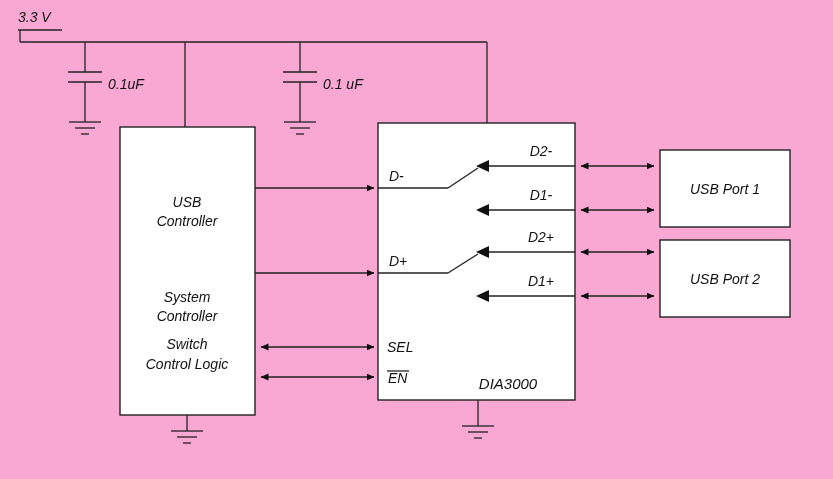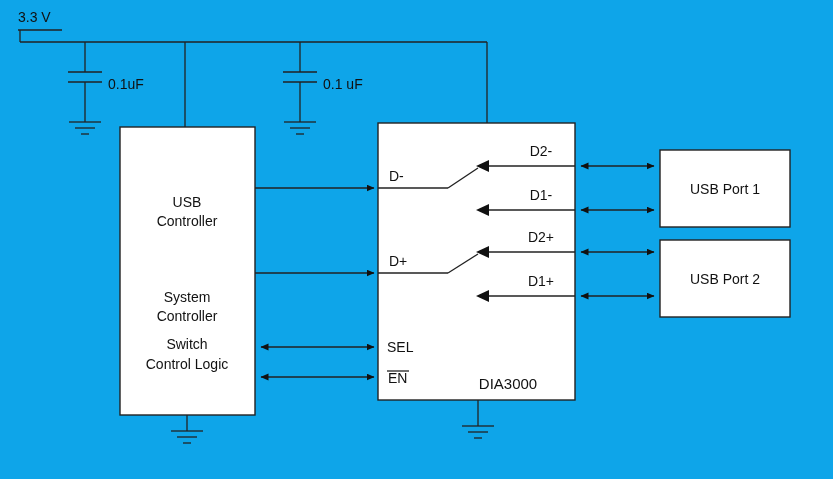--- a/index.html
+++ b/index.html
@@ -1,21 +1,22 @@
 <!DOCTYPE html>
 <html><head>
 <meta charset="utf-8">
 <style>
   html,body{margin:0;padding:0;background:#ffffff;}
   .canvas{
     position:relative;
     width:833px;height:479px;
-    background:#0ea5e9;
+    background:#f9a8d4;
     font-family:"Liberation Sans",sans-serif;
     overflow:hidden;
+    font-style:italic;
   }
   svg text{
     font-family:"Liberation Sans",sans-serif;
     font-size:14px;
     fill:#111111;
   }
   svg text.ic-name{font-size:15px;}
   .wire{stroke:#222222;stroke-width:1.3;fill:none;}
   .boxline{stroke:#222222;stroke-width:1.4;fill:#ffffff;}
   .contact{fill:#111111;stroke:none;}

